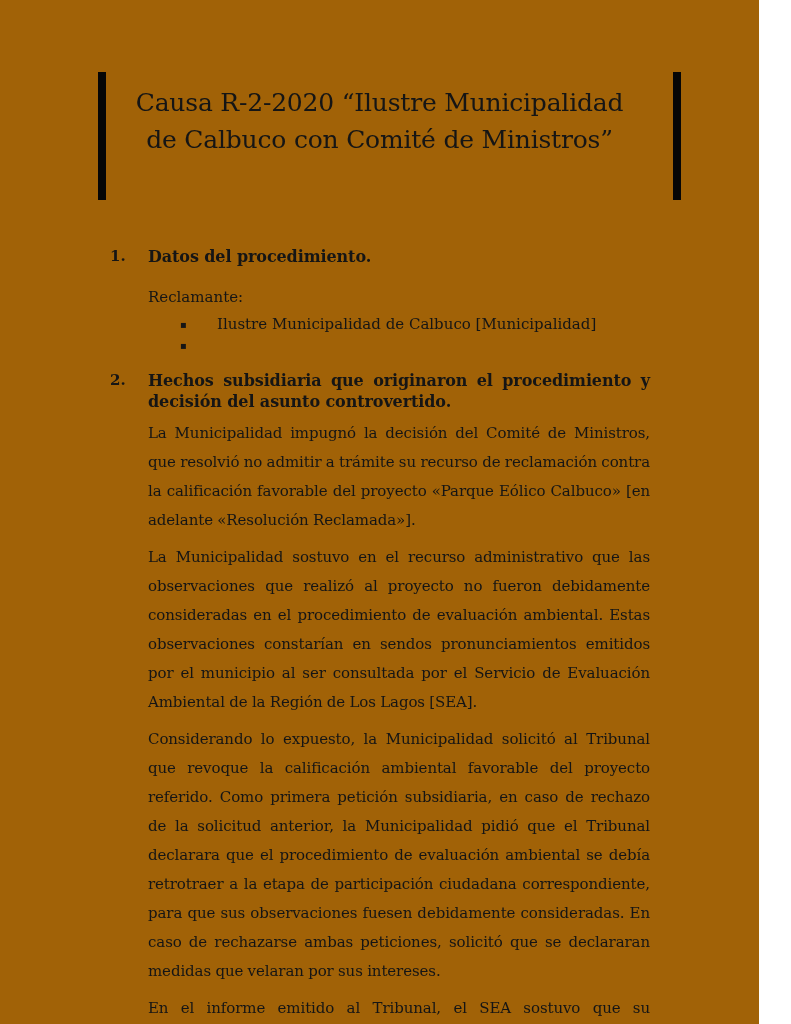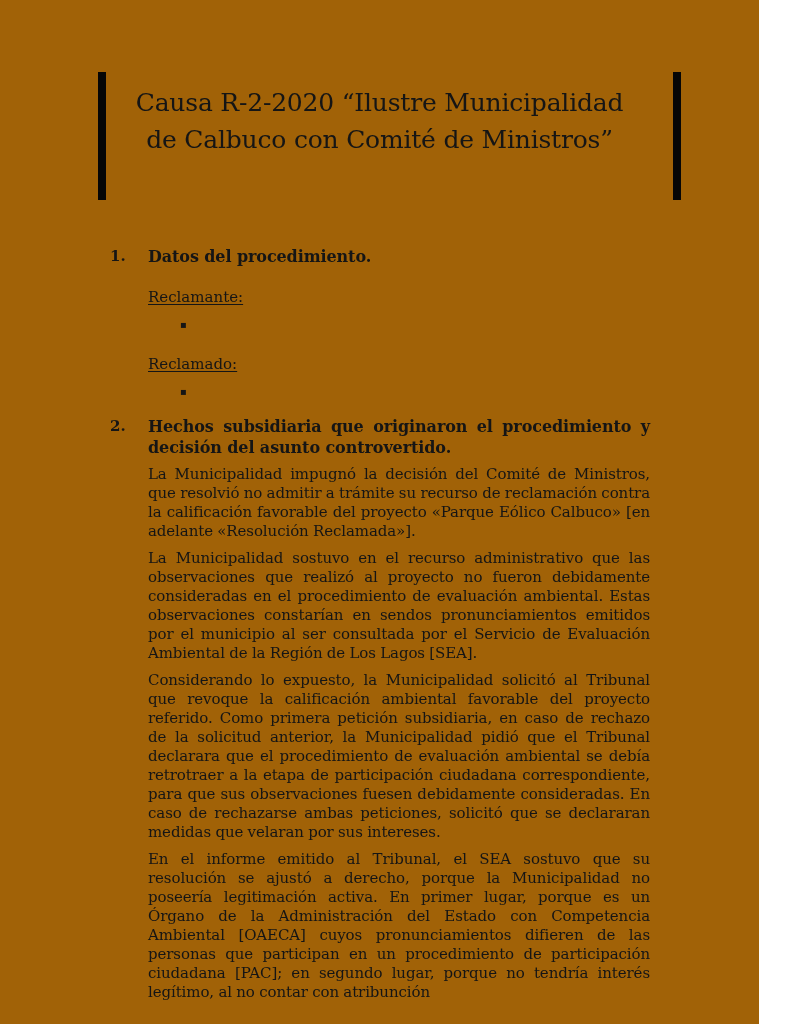--- a/index.html
+++ b/index.html
@@ -40,36 +40,36 @@
     margin: 0; flex: 1;
     font-weight: 700; font-size: 16px; line-height: 21px;
     text-align: justify; letter-spacing: -0.1px;
   }
 
   .sec-body { margin-left: 38px; }
 
   .party-label {
     margin: 20px 0 6px;
     font-size: 15px; line-height: 21px;
-    text-decoration: underline; text-underline-offset: 2px;
+    text-underline-offset: 2px;
   }
   .bullet-row {
     display: flex; align-items: flex-start;
     margin: 0 0 0 32px; font-size: 15px; line-height: 21px;
   }
   .bullet-glyph {
     flex: 0 0 37px; width: 37px;
     font-size: 10px; line-height: 21px;
   }
   .bullet-row + .party-label { margin-top: 19px; }
 
   .section-2 .sec-body { margin-top: 7px; }
   .body-par {
     margin: 0 0 8px;
-    font-size: 15px; line-height: 19px;
+    font-size: 15px; line-height: 29px;
     text-align: justify; letter-spacing: -0.1px;
     word-spacing: -0.3px;
   }
   .body-par:last-child { margin-bottom: 0; }
 </style>
 </head>
 <body>
 
 <div class="page">
 
@@ -83,22 +83,22 @@
 
     <div class="section section-1">
       <div class="sec-head-row">
         <div class="sec-num">1.</div>
         <h2 class="sec-heading">Datos del procedimiento.</h2>
       </div>
       <div class="sec-body">
         <p class="party-label">Reclamante:</p>
         <div class="bullet-row">
           <span class="bullet-glyph">▪</span>
+          <span>Ilustre Municipalidad de Calbuco [Municipalidad]</span>
         </div>
-        <p class="party-label">Reclamado:</p>
         <div class="bullet-row">
           <span class="bullet-glyph">▪</span>
         </div>
       </div>
     </div>
 
     <div class="section section-2">
       <div class="sec-head-row">
         <div class="sec-num">2.</div>
         <h2 class="sec-heading">Hechos subsidiaria que originaron el procedimiento y decisión del asunto controvertido.</h2>

